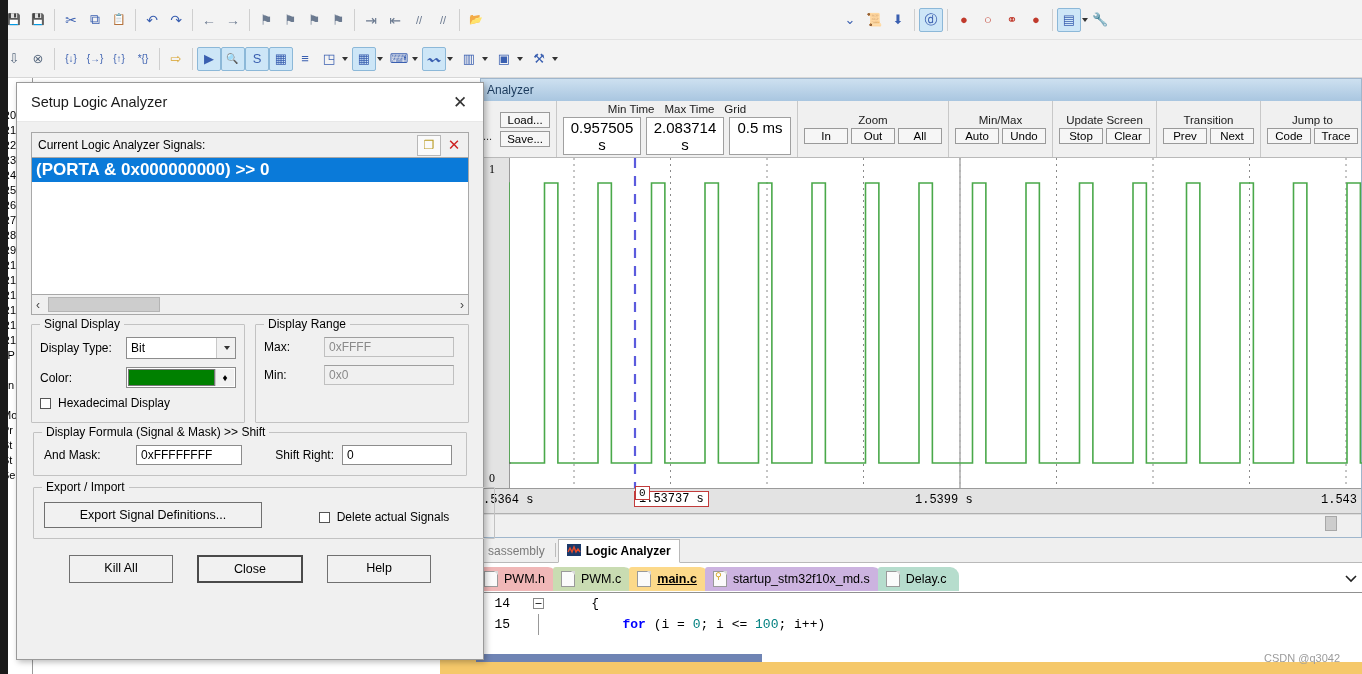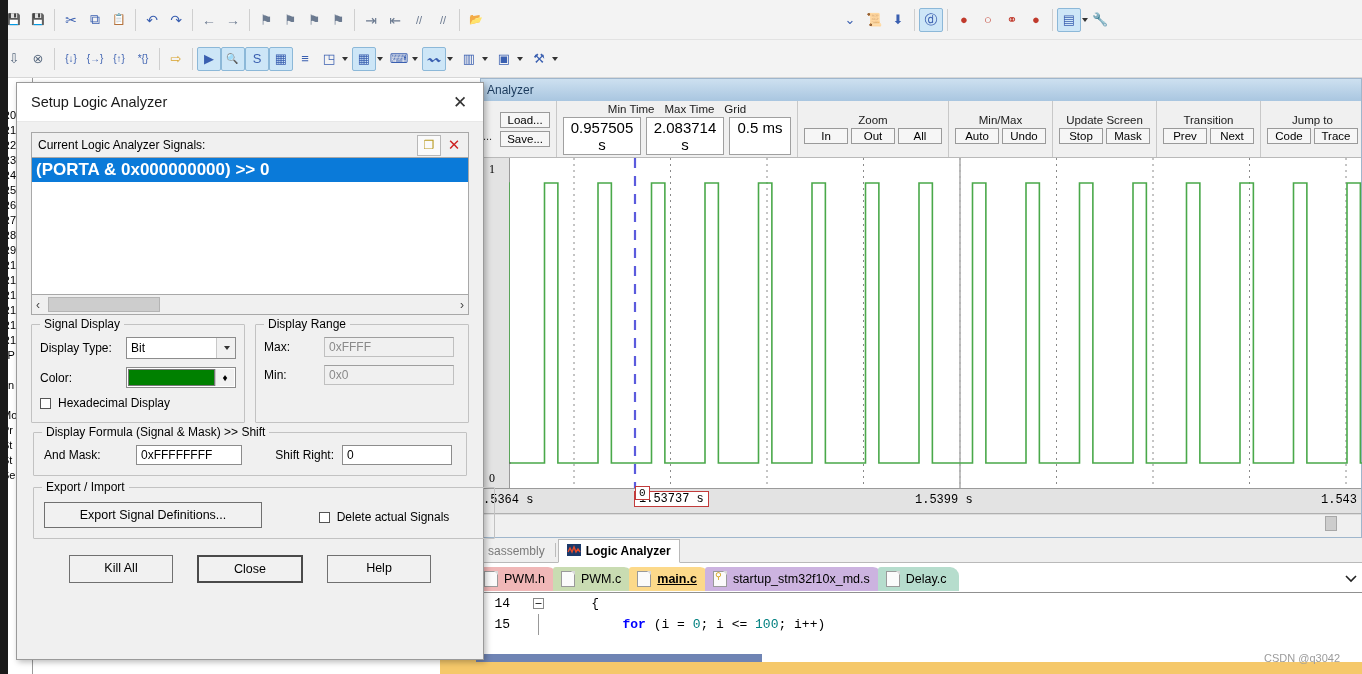--- a/index.html
+++ b/index.html
@@ -271,21 +271,21 @@
           <div class="lghdr">Min/Max</div>
           <div class="lgrow">
             <div class="labtn" style="min-width: 30px;">Auto</div>
             <div class="labtn" style="min-width: 30px;">Undo</div>
           </div>
         </div>
         <div class="lagroup">
           <div class="lghdr">Update Screen</div>
           <div class="lgrow">
             <div class="labtn" style="min-width: 30px;">Stop</div>
-            <div class="labtn" style="min-width: 30px;">Mask</div>
+            <div class="labtn" style="min-width: 30px;">Clear</div>
           </div>
         </div>
         <div class="lagroup">
           <div class="lghdr">Transition</div>
           <div class="lgrow">
             <div class="labtn" style="min-width: 30px;">Prev</div>
             <div class="labtn" style="min-width: 30px;">Next</div>
           </div>
         </div>
         <div class="lagroup">

